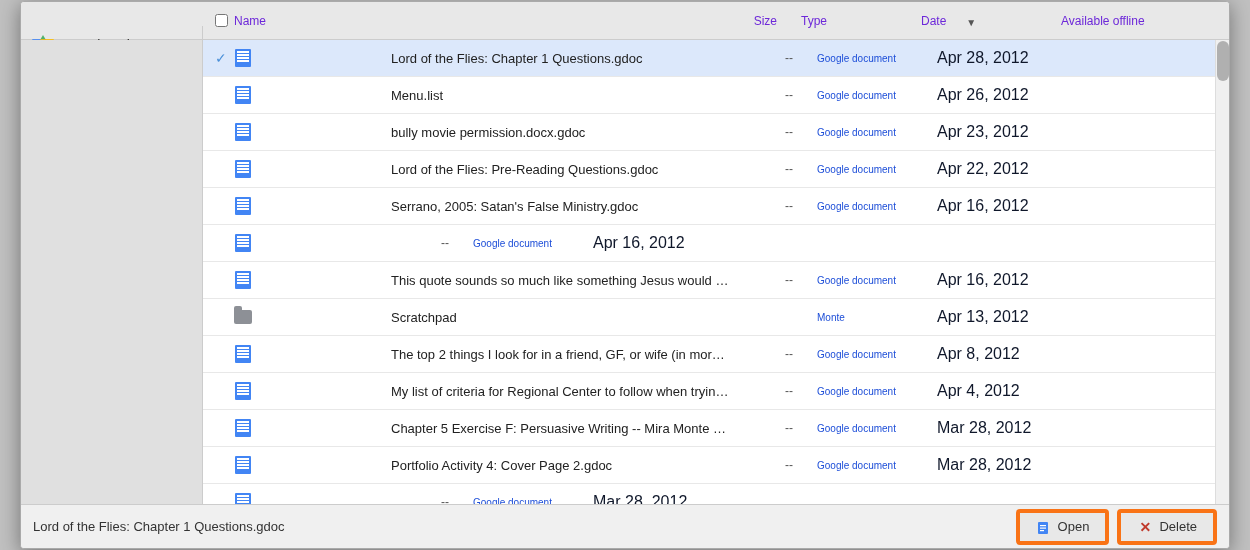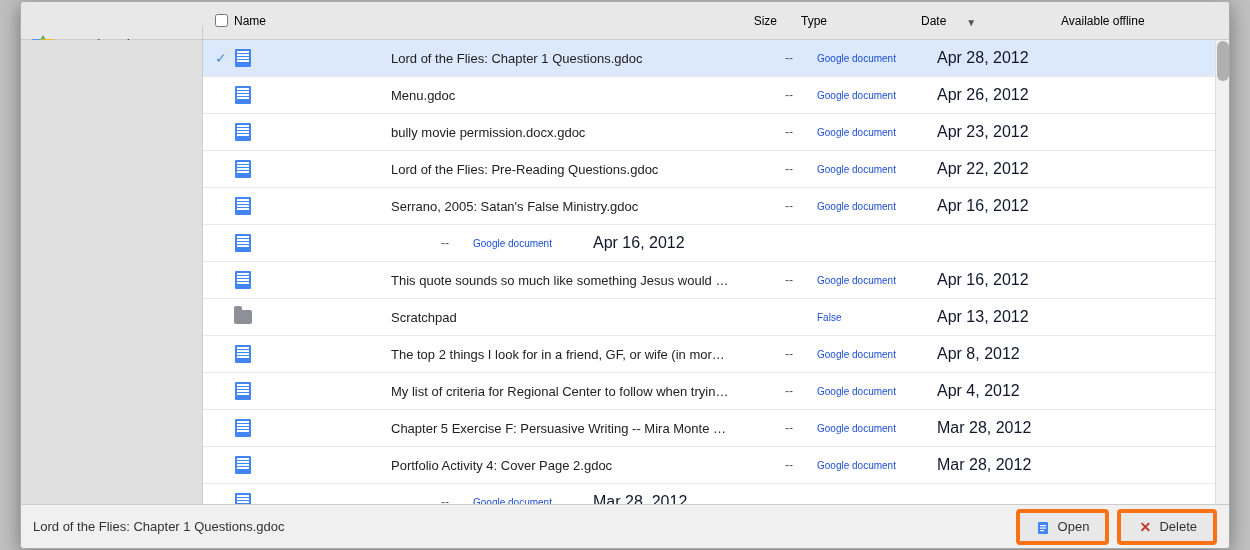--- a/index.html
+++ b/index.html
@@ -65,21 +65,21 @@
       padding: 0 12px;
       display: flex;
       align-items: center;
       gap: 6px;
     }
     .col-name input[type=checkbox] {
       margin: 0;
     }
     .col-header-label {
       font-size: 12px;
-      color: #000000;
+      color: #6d28d9;
       font-weight: 500;
     }
     .col-size {
       width: 80px;
       text-align: right;
       padding-right: 16px;
       font-size: 12px;
       color: #555;
       font-weight: 500;
     }
@@ -352,21 +352,21 @@
             <div class="row-date">Apr 28, 2012</div>
             <div class="row-offline"></div>
           </div>
           <div class="file-row">
             <div class="row-check">
               <span class="check-placeholder"></span>
               <span class="file-icon">
                 <span class="gdoc-icon"></span>
               </span>
             </div>
-            <div class="file-name-cell">Menu.gdoc</div>
+            <div class="file-name-cell">Menu.list</div>
             <div class="row-size">--</div>
             <div class="row-type">Google document</div>
             <div class="row-date">Apr 26, 2012</div>
             <div class="row-offline"></div>
           </div>
           <div class="file-row">
             <div class="row-check">
               <span class="check-placeholder"></span>
               <span class="file-icon">
                 <span class="gdoc-icon"></span>
@@ -431,21 +431,21 @@
           </div>
           <div class="file-row">
             <div class="row-check">
               <span class="check-placeholder"></span>
               <span class="file-icon">
                 <span class="folder-icon"></span>
               </span>
             </div>
             <div class="file-name-cell">Scratchpad</div>
             <div class="row-size"></div>
-            <div class="row-type">False</div>
+            <div class="row-type">Monte</div>
             <div class="row-date">Apr 13, 2012</div>
             <div class="row-offline"></div>
           </div>
           <div class="file-row">
             <div class="row-check">
               <span class="check-placeholder"></span>
               <span class="file-icon">
                 <span class="gdoc-icon"></span>
               </span>
             </div>

